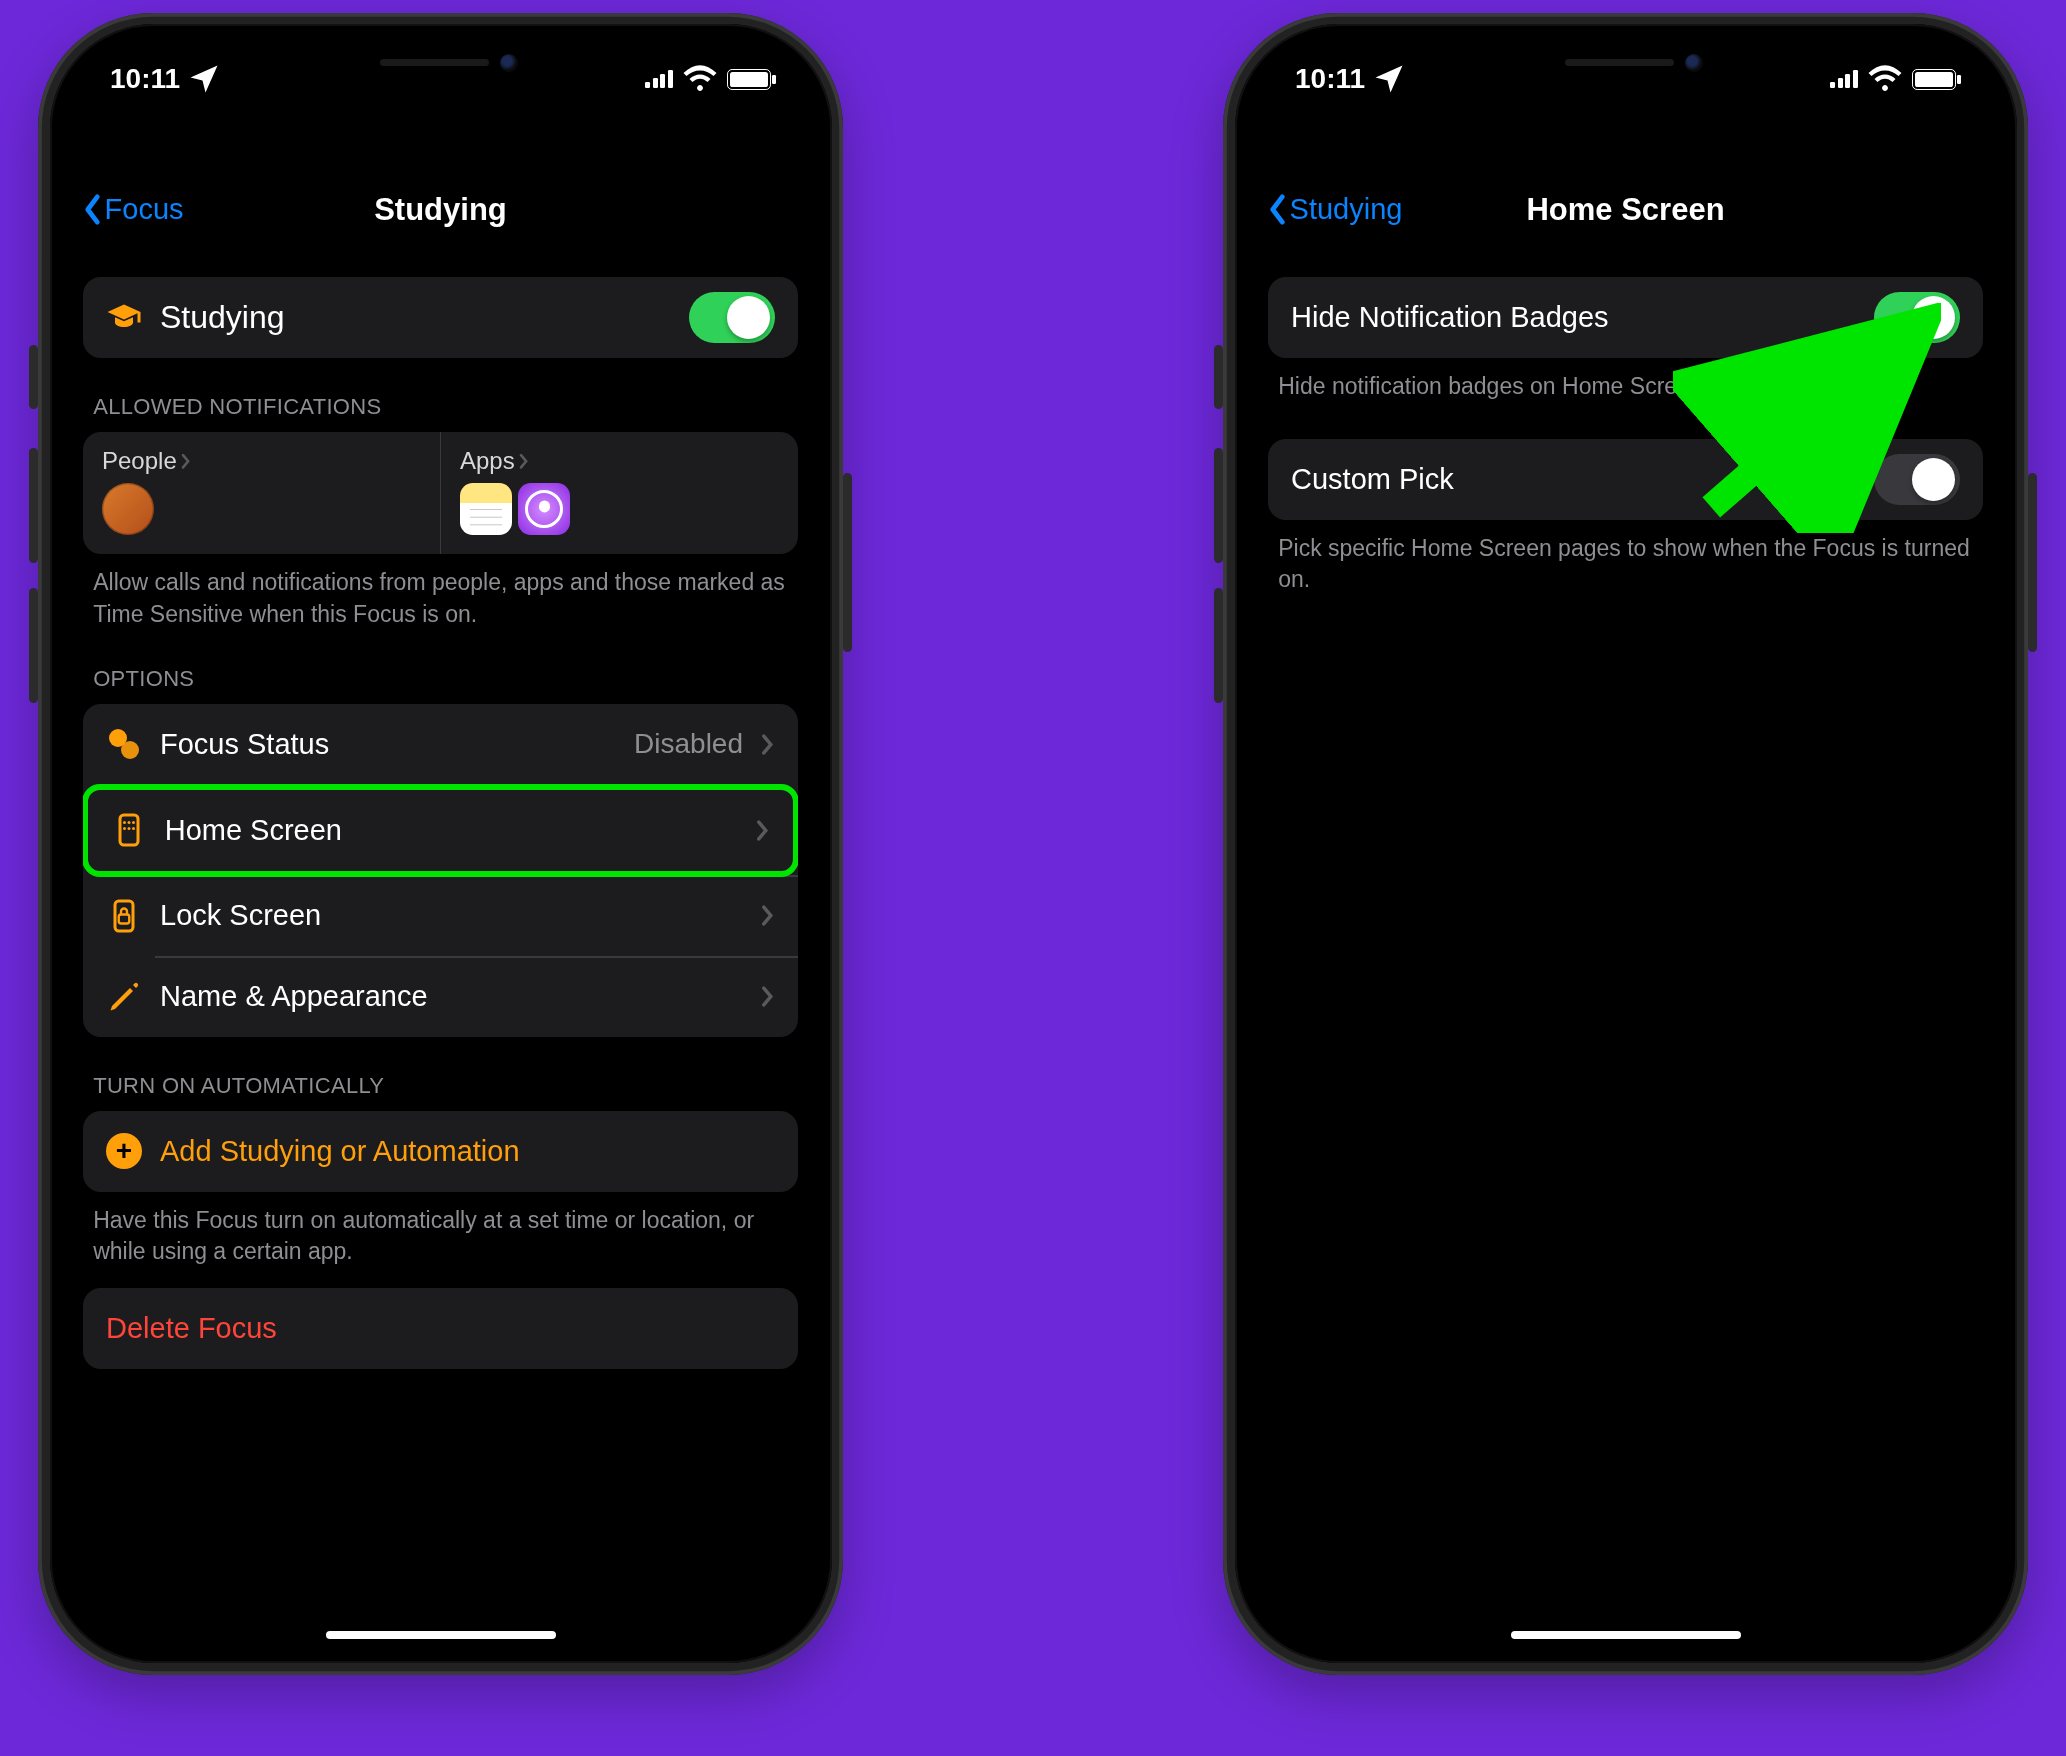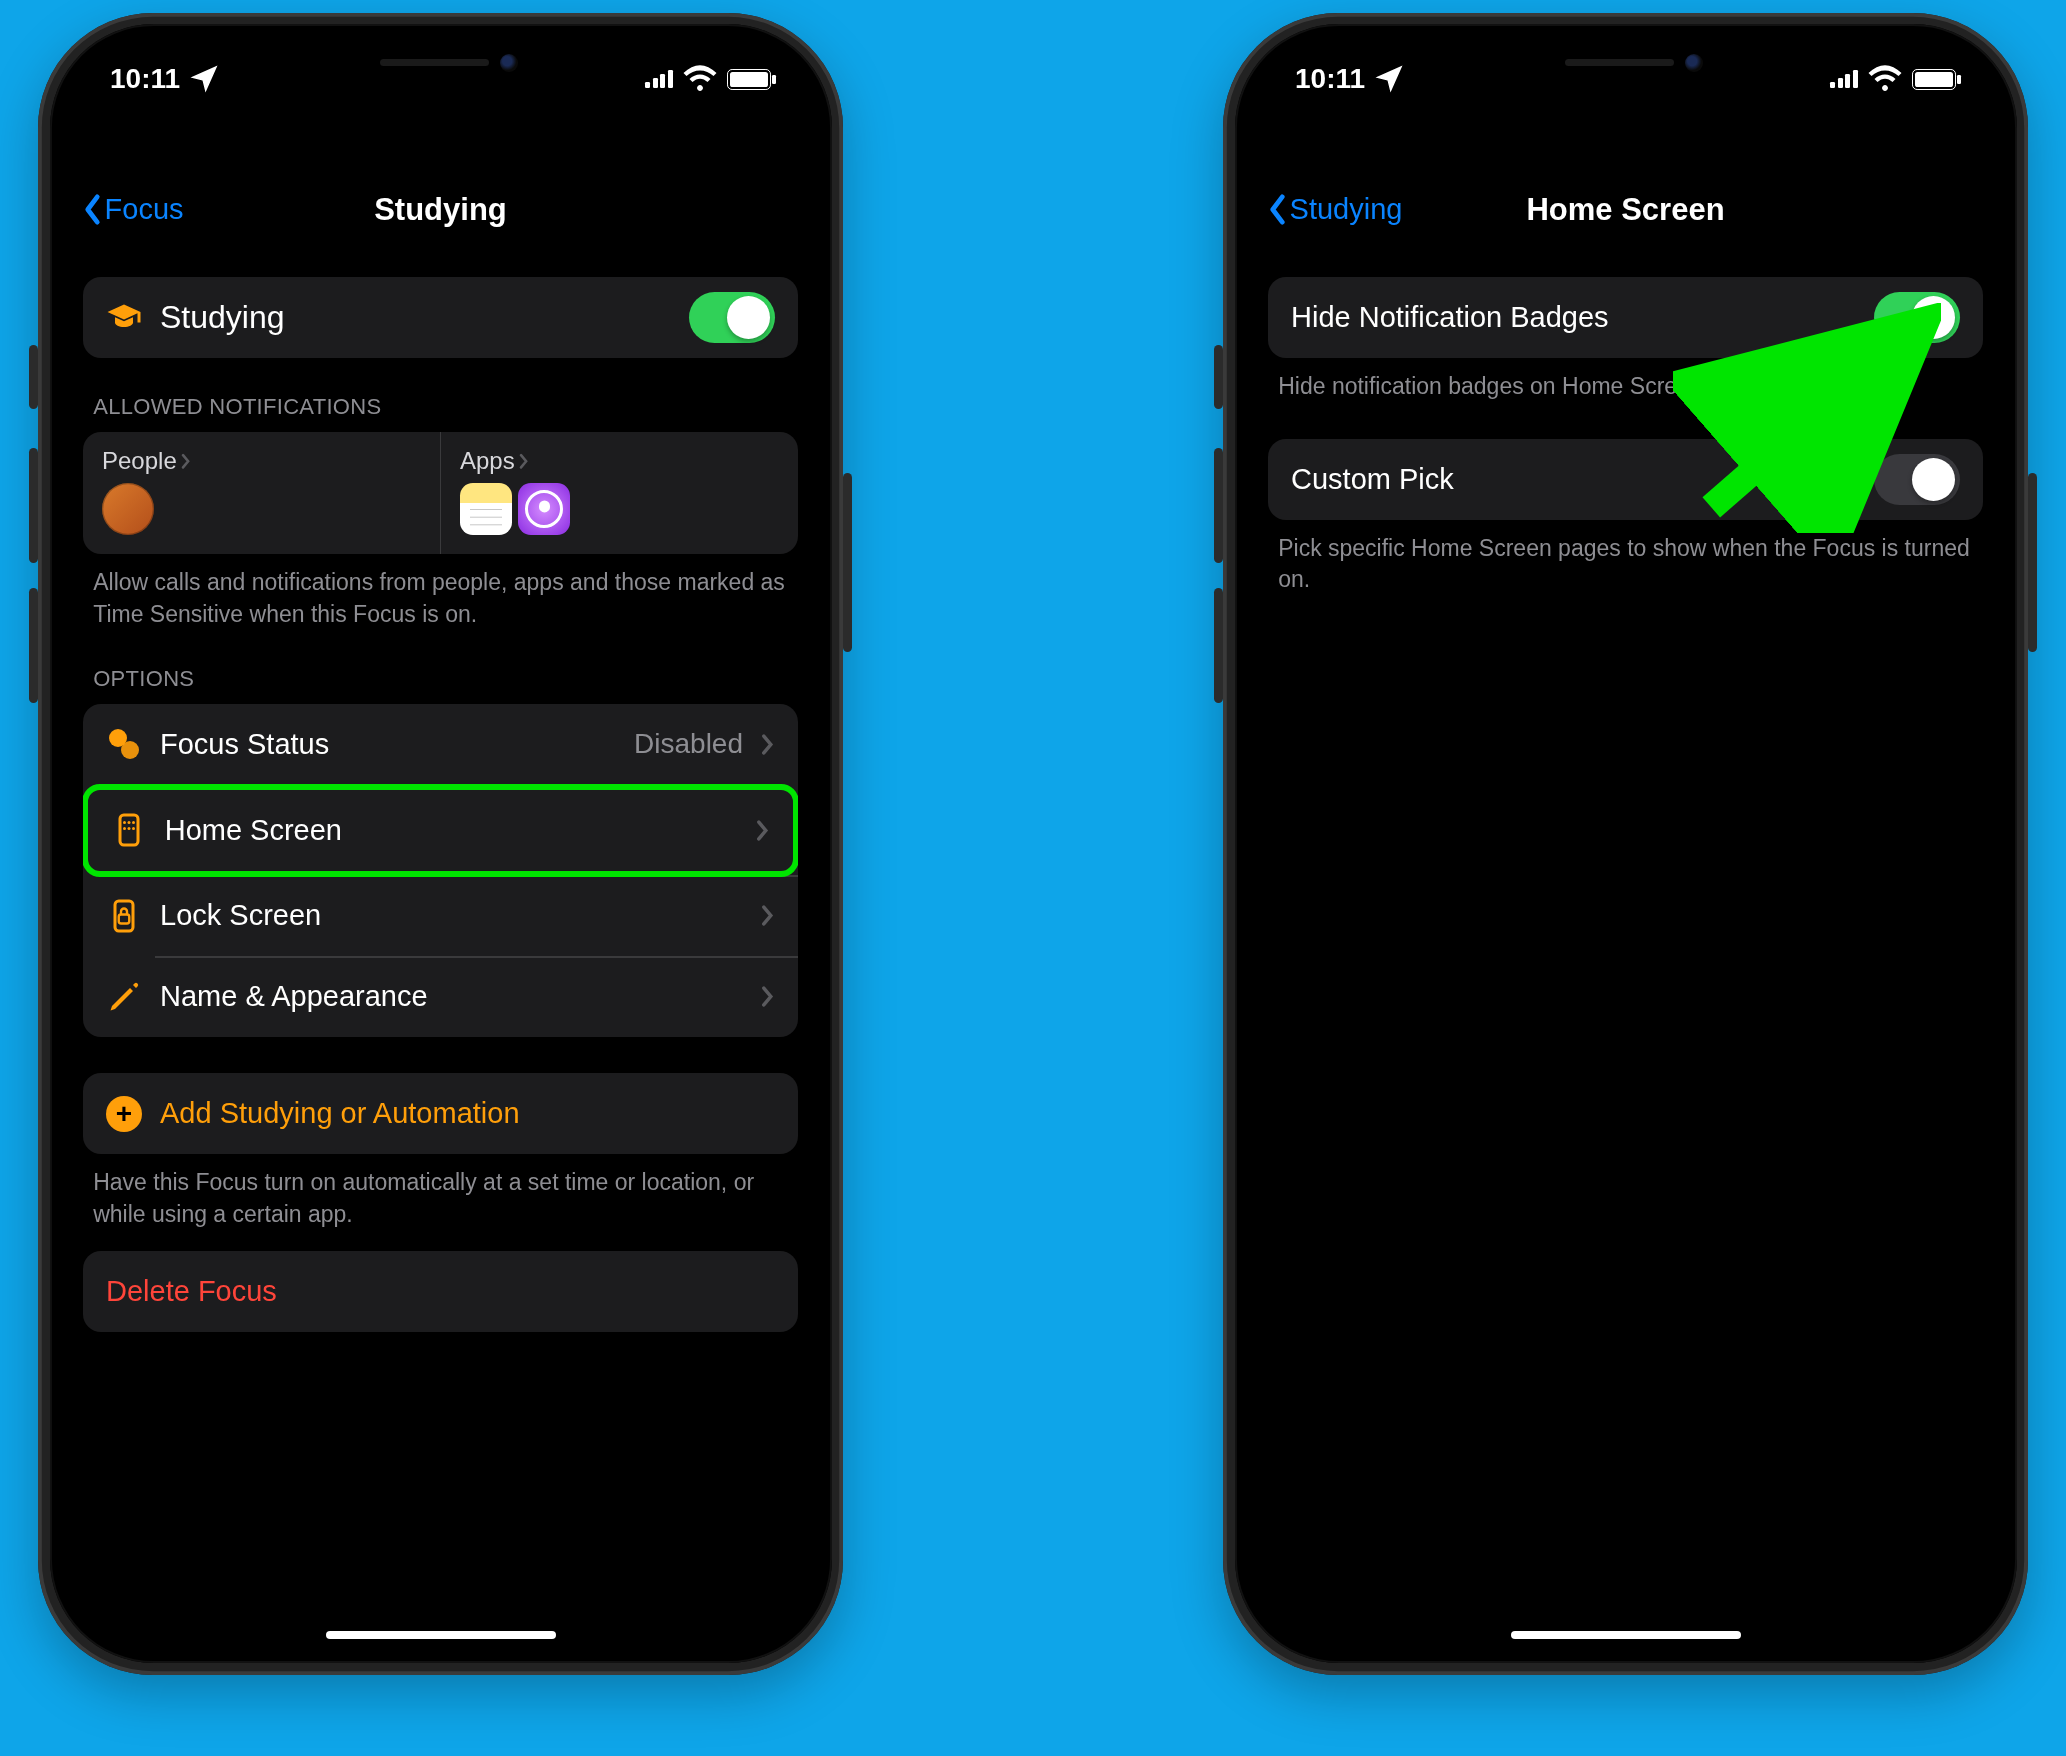--- a/index.html
+++ b/index.html
@@ -20,21 +20,21 @@
     margin: 0;
     padding: 0;
     background: #efefef;
     font-family: -apple-system, "Helvetica Neue", Arial, sans-serif;
     -webkit-font-smoothing: antialiased;
   }
   .canvas {
     position: relative;
     width: 2066px;
     height: 1757px;
-    background: #0ea5e9;
+    background: #6d28d9;
     overflow: hidden;
   }
   .phone {
     position: absolute;
     width: 805px;
     height: 1662px;
     border-radius: 115px;
     background: #222;
     box-shadow: 0 19px 51px rgba(0,0,0,.25), inset 0 0 0 3.8px #3a3a3a;
   }
@@ -414,20 +414,21 @@
               </span>
               <span class="label">Name &amp; Appearance</span>
               <svg class="chev" width="14" height="23" viewBox="0 0 10 16">
                   <path fill="none" stroke="#5a5a5e" stroke-width="2.5" stroke-linecap="round" d="M2 2l5 6-5 6"></path>
                 </svg>
             </div>
           </div>
         </div>
 
         <div class="group">
+          <div class="group-header">TURN ON AUTOMATICALLY</div>
           <div class="card">
             <div class="row orange">
               <span class="plus">+</span>
               <span class="label">Add Studying or Automation</span>
             </div>
           </div>
           <div class="group-footer">Have this Focus turn on automatically at a set time or location, or while using a certain app.</div>
         </div>
 
         <div class="group" style="margin-top:20px;">

